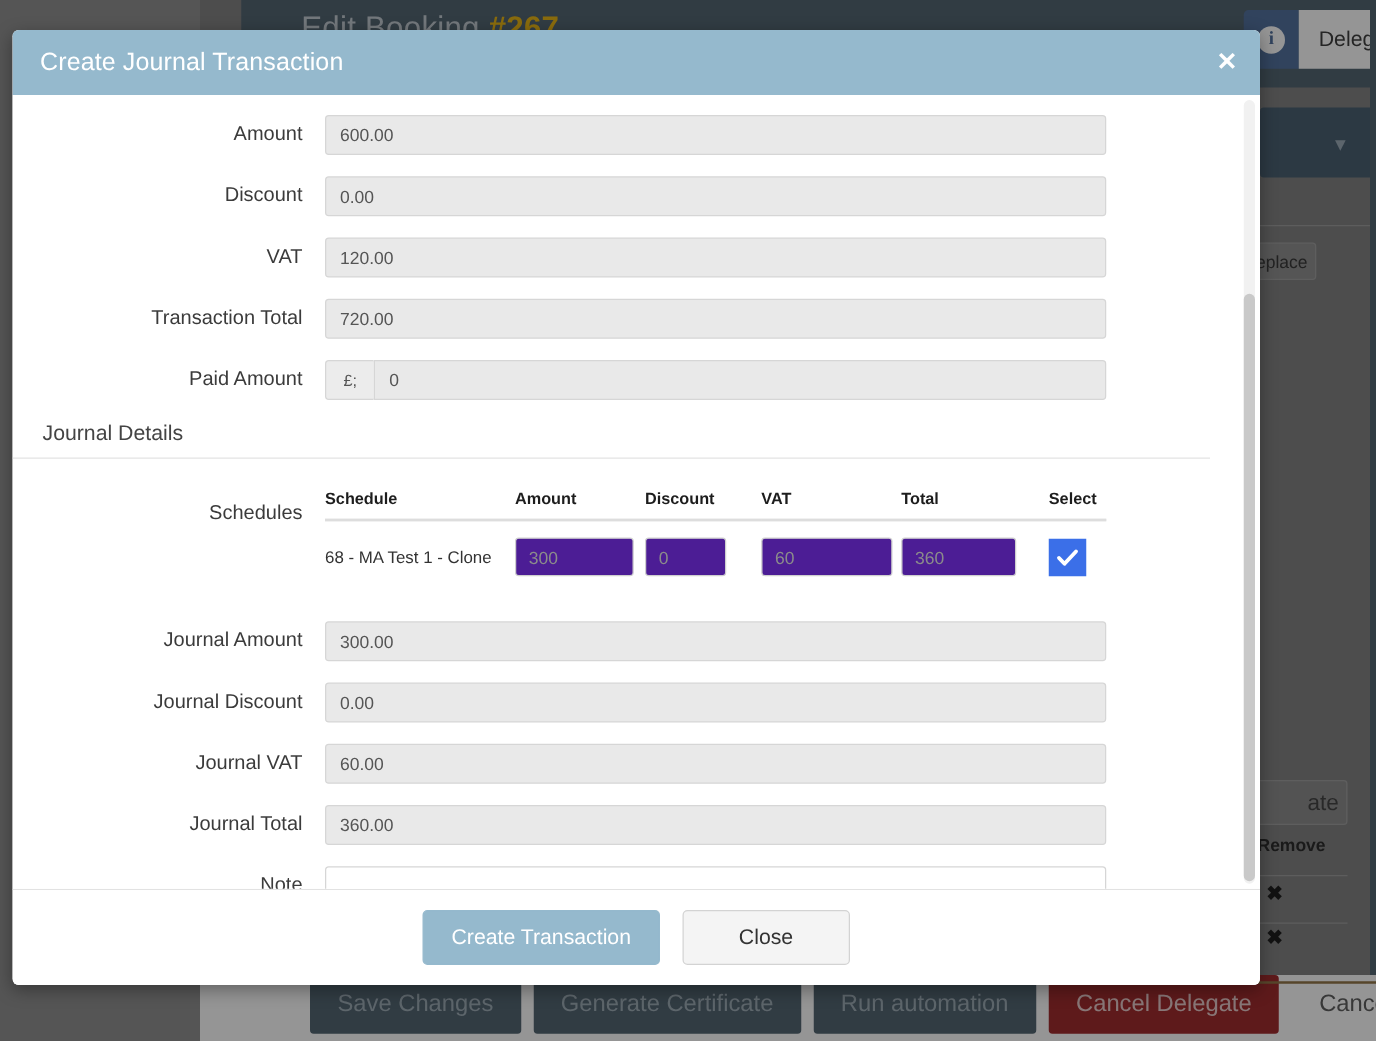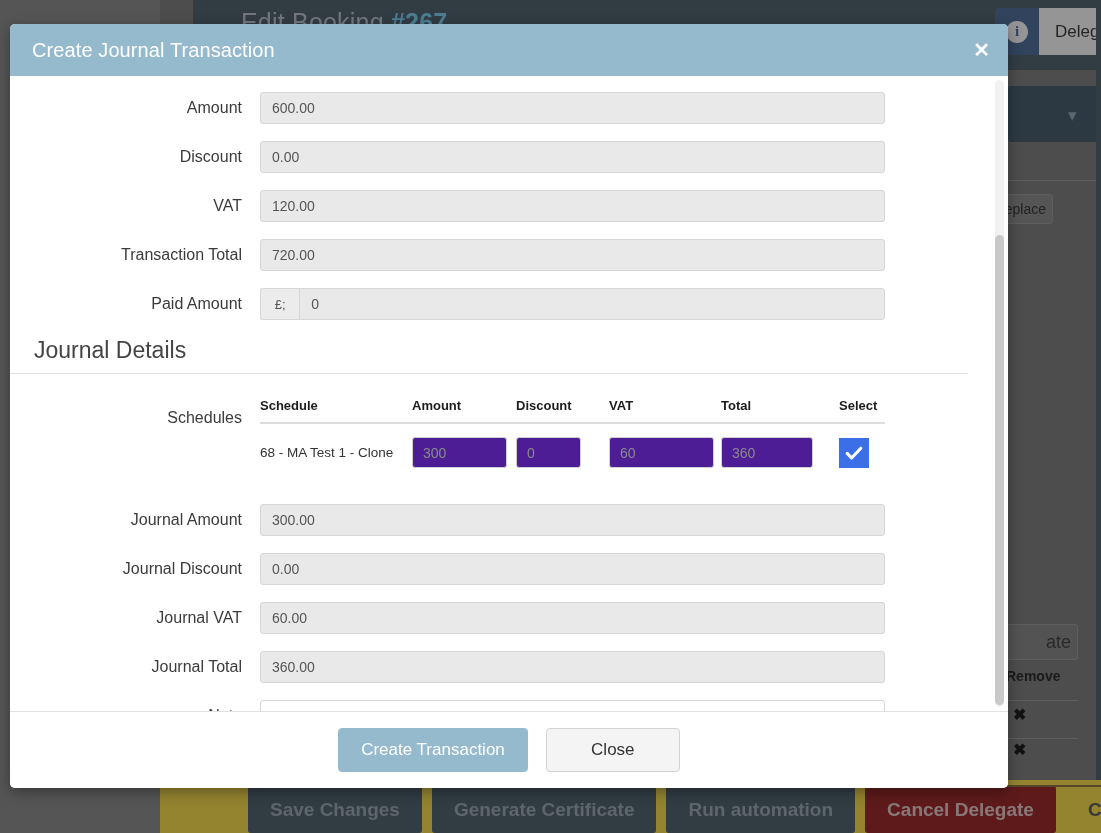--- a/index.html
+++ b/index.html
@@ -37,21 +37,21 @@
     position: absolute;
     left: 193px; top: 0;
     width: 908px; height: 70px;
     background: #4a5d6b;
     color: #c2cbd2;
     font-size: 25px;
     padding: 8px 0 0 48px;
     box-sizing: border-box;
     letter-spacing: 0.2px;
   }
-  .bg-header b { color: #7dd3fc; }
+  .bg-header b { color: #eab308; }
   .bg-tabbar {
     position: absolute;
     left: 995px; top: 8px;
     width: 190px; height: 47px;
     display: flex;
     align-items: stretch;
   }
   .bg-tab-info {
     width: 44px;
     background: #4a6b9a;
@@ -160,27 +160,26 @@
     left: 1096px; top: 0;
     width: 5px; height: 833px;
     background: #4a5d6b;
   }
 
   
   .bg-bottombar {
     position: absolute;
     left: 160px; bottom: 0;
     width: 941px; height: 53px;
-    background: #fde047;
-    display: flex;
-    align-items: flex-end;
+    background: #ffffff;
+    display: flex;
+    align-items: flex-start;
     gap: 10px;
     padding-left: 88px;
     box-sizing: border-box;
-    font-weight: bold;
   }
   .bg-btn {
     height: 47px;
     display: flex;
     align-items: center;
     justify-content: center;
     font-size: 19px;
     border-radius: 3px;
     padding: 0 22px;
     white-space: nowrap;
@@ -321,21 +320,21 @@
     box-sizing: border-box;
   }
   .input-group .inp {
     border-radius: 0 3px 3px 0;
   }
 
   
   .section-head {
     margin: 6px 0 0 0;
     padding: 0 0 9px 24px;
-    font-size: 23px;
+    font-size: 17px;
     color: #444;
     border-bottom: 1px solid #e3e3e3;
     margin-right: 22px;
   }
 
   
   .sched-row {
     display: flex;
     align-items: flex-start;
     margin-top: 24px;

